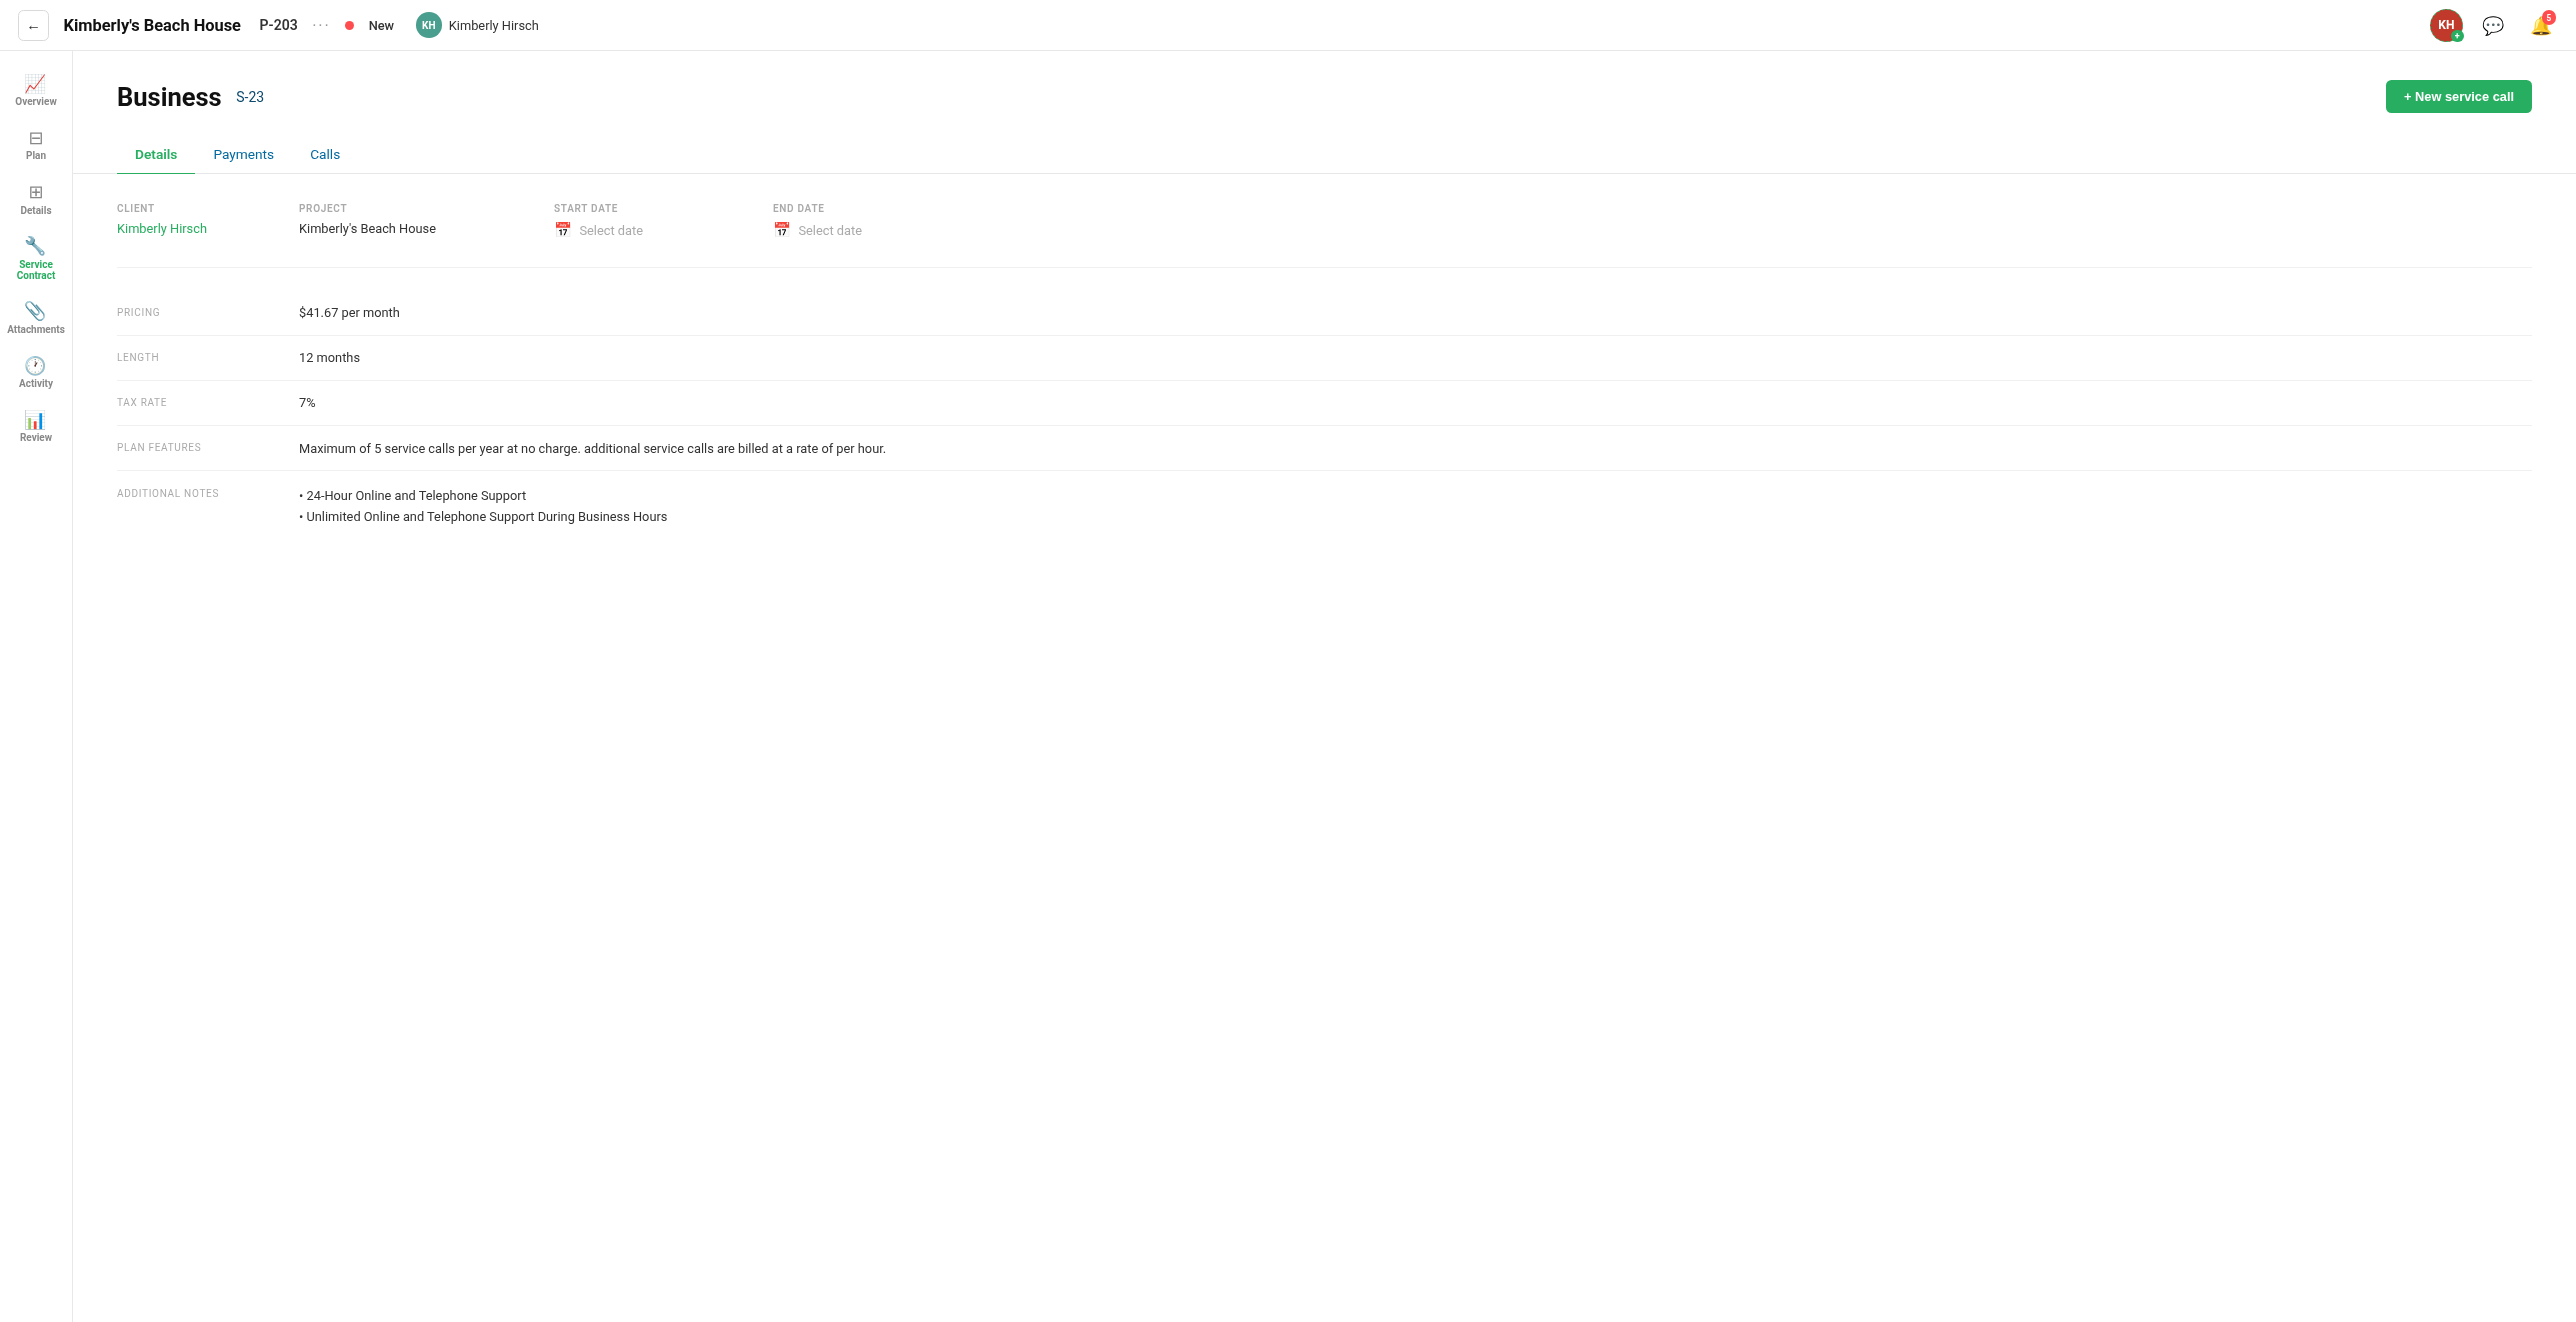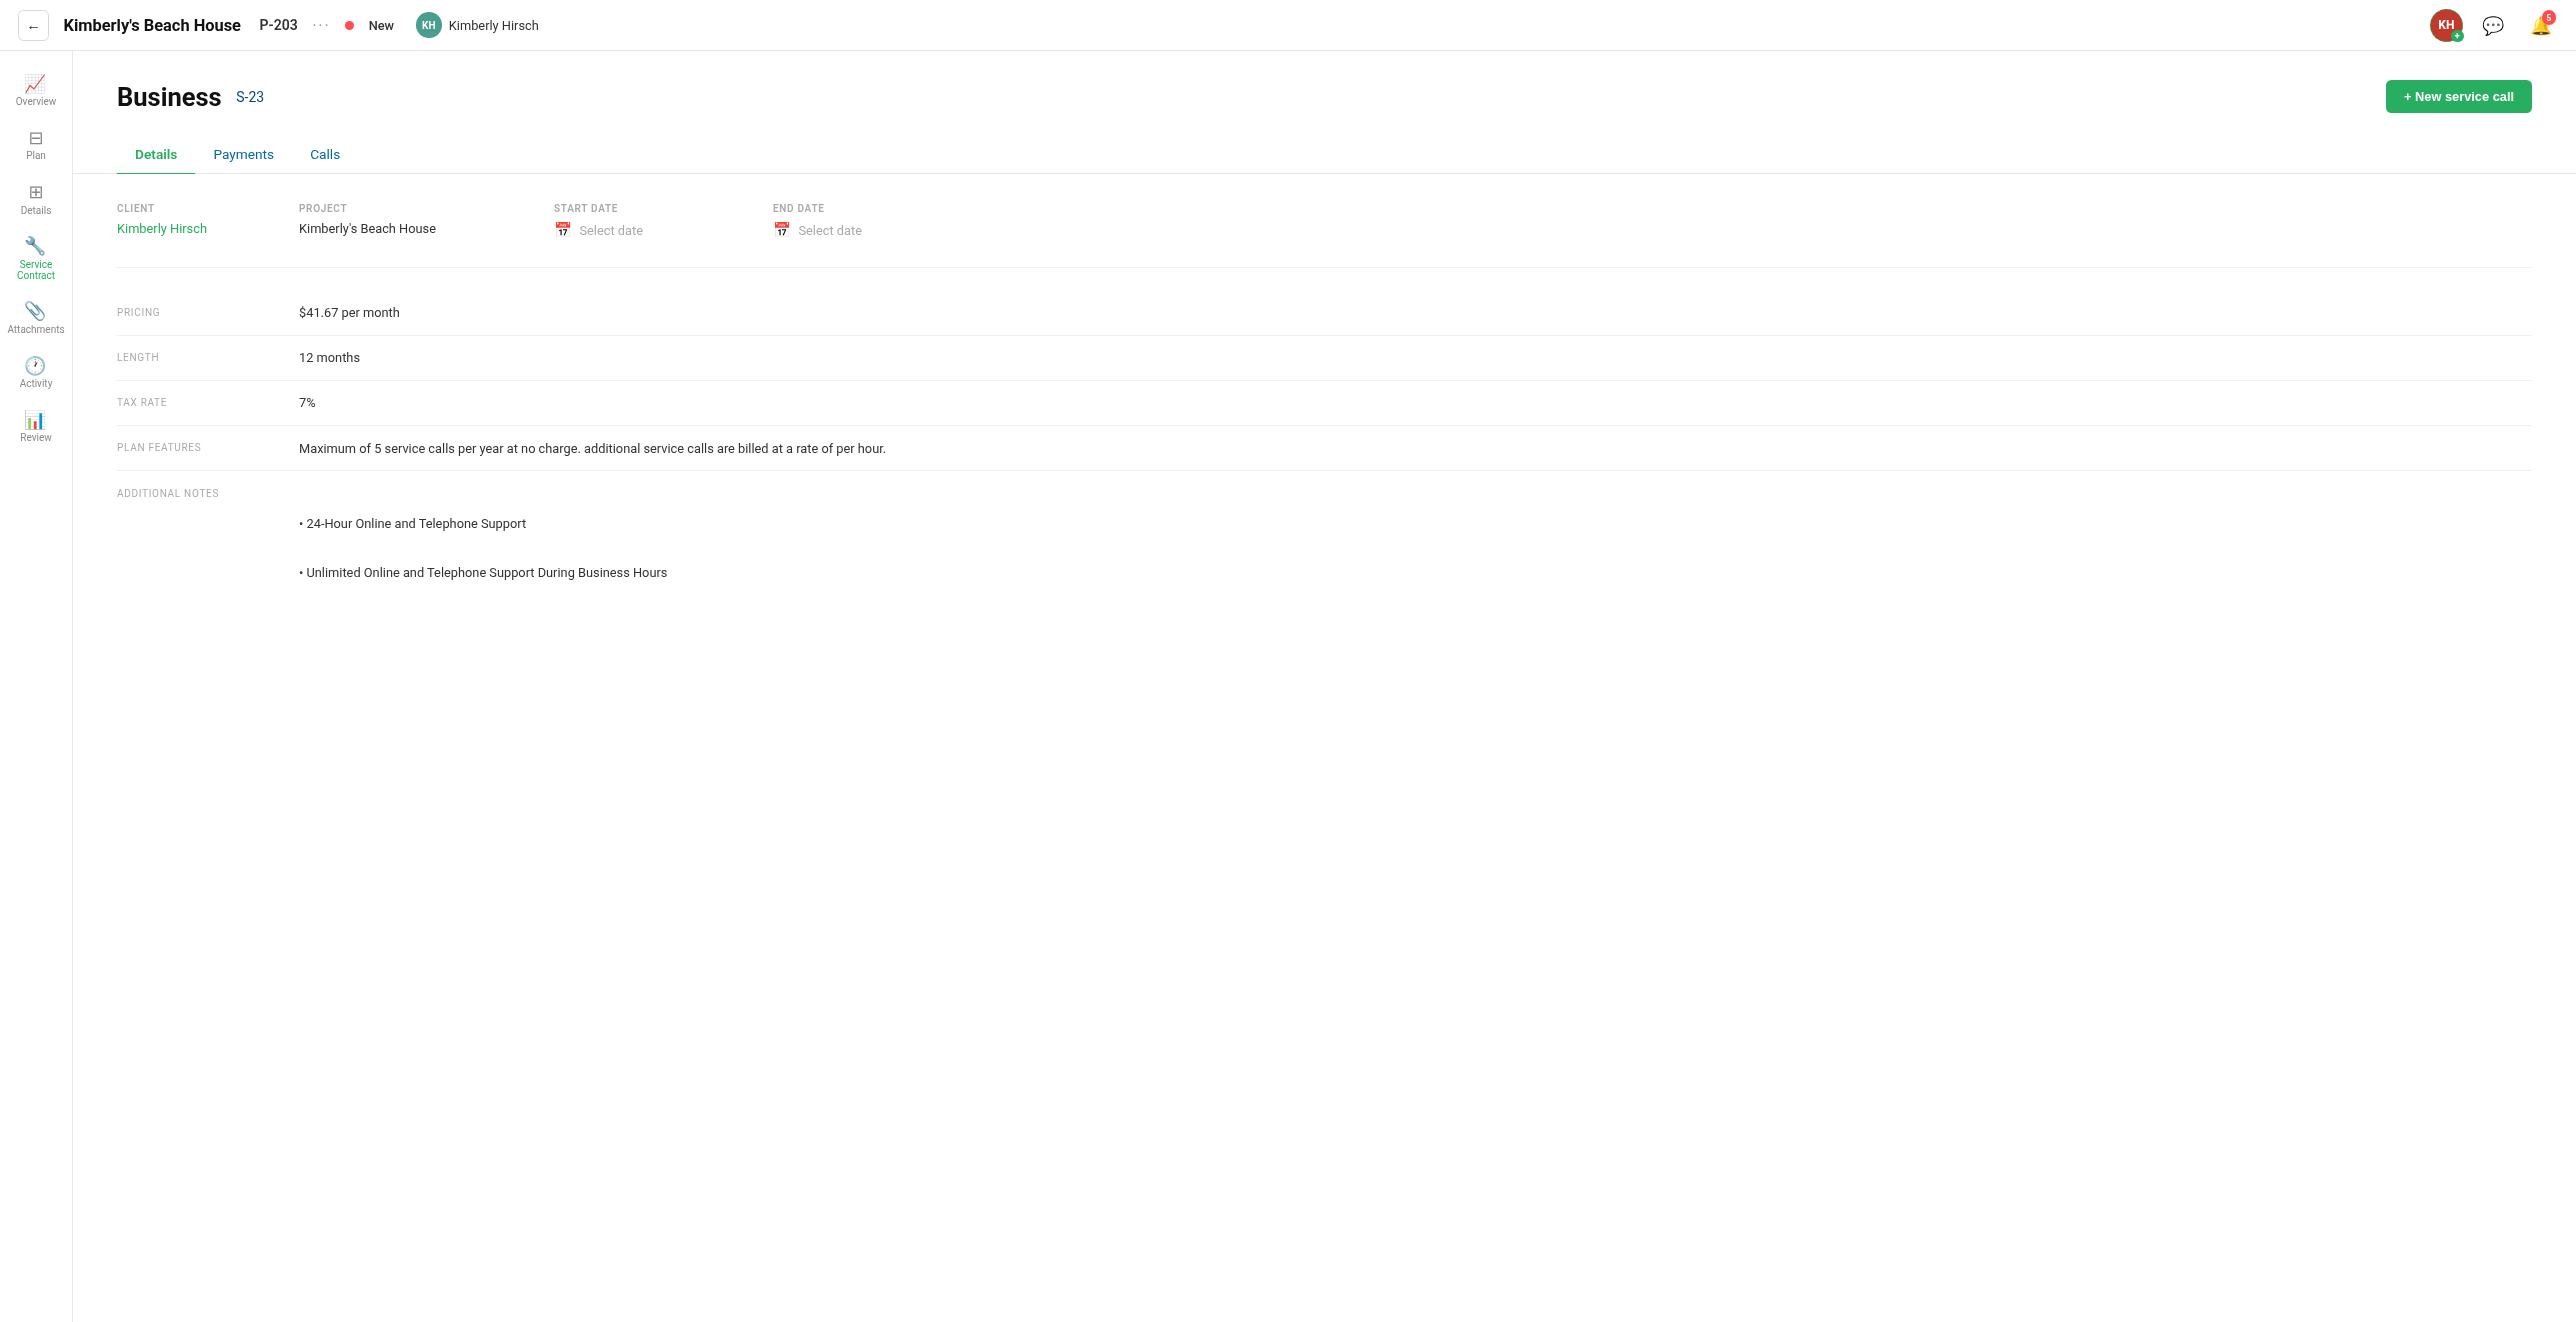--- a/index.html
+++ b/index.html
@@ -58,21 +58,21 @@
       display: flex; flex-direction: column; align-items: center;
       padding: 14.6px 0; gap: 3.6px; flex-shrink: 0;
     }
     .sidebar-item {
       display: flex; flex-direction: column; align-items: center;
       padding: 9px 7.3px; border-radius: 7.3px; cursor: pointer;
       width: 62px; gap: 3.6px; color: #888;
     }
     .sidebar-item.active { color: #27ae60; }
     .sidebar-icon { font-size: 18px; line-height: 1; }
-    .sidebar-label { font-size: 10px; font-weight: 400; text-align: center; }
+    .sidebar-label { font-size: 10px; font-weight: 700; text-align: center; }
 
     
     .main-content { flex: 1; background: #fff; overflow-y: auto; }
 
     
     .page-header {
       display: flex; align-items: center; justify-content: space-between;
       padding: 29px 44px 22px 44px;
     }
     .page-title-wrap { display: flex; align-items: center; gap: 14.6px; }
@@ -109,21 +109,21 @@
       display: flex; align-items: center; gap: 7.3px; cursor: pointer;
       color: #aaa; font-size: 12.8px;
     }
     .calendar-icon { font-size: 14.6px; }
 
     .info-row { display: flex; padding: 14.6px 0; border-bottom: 0.9px solid #f0f0f0; }
     .info-row:last-child { border-bottom: none; }
     .info-label { width: 182px; font-size: 10px; font-weight: 400; color: #aaa; letter-spacing: 0.7px; text-transform: uppercase; padding-top: 1.8px; flex-shrink: 0; }
     .info-value { font-size: 12.8px; color: #333; flex: 1; }
     .info-value ul { list-style: none; padding: 0; }
-    .info-value ul li { padding: 2.7px 0; margin-top: 28px; }
+    .info-value ul li { padding: 2.7px 0; }
     .info-value ul li::before { content: '• '; color: #333; }
   </style>
 </head>
 <body>
 
 <div class="top-header">
   <button class="back-btn">←</button>
   <span class="project-title">Kimberly's Beach House</span>
   <span class="project-id">P-203</span>
   <span class="more-dots">···</span>

